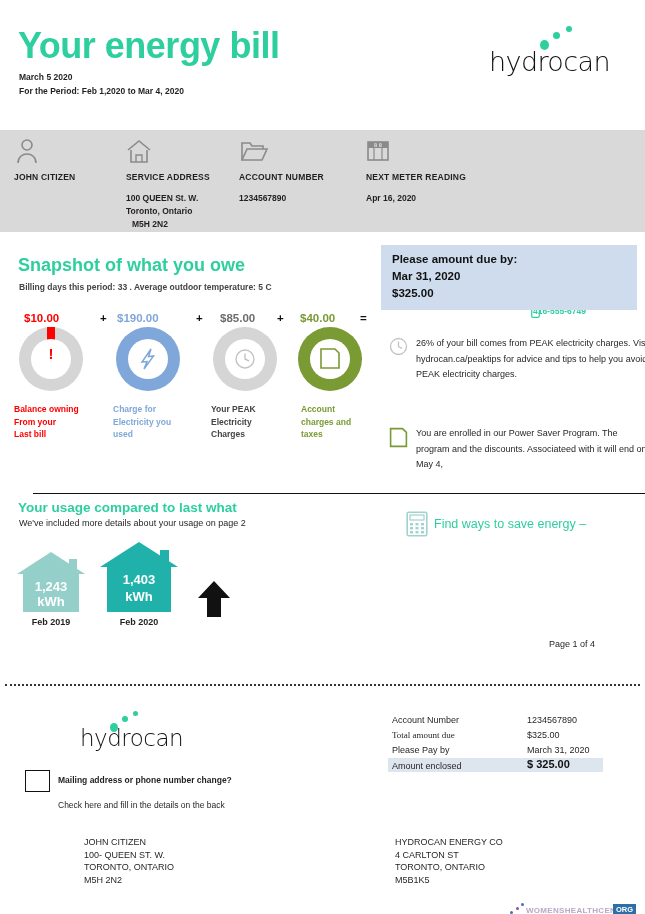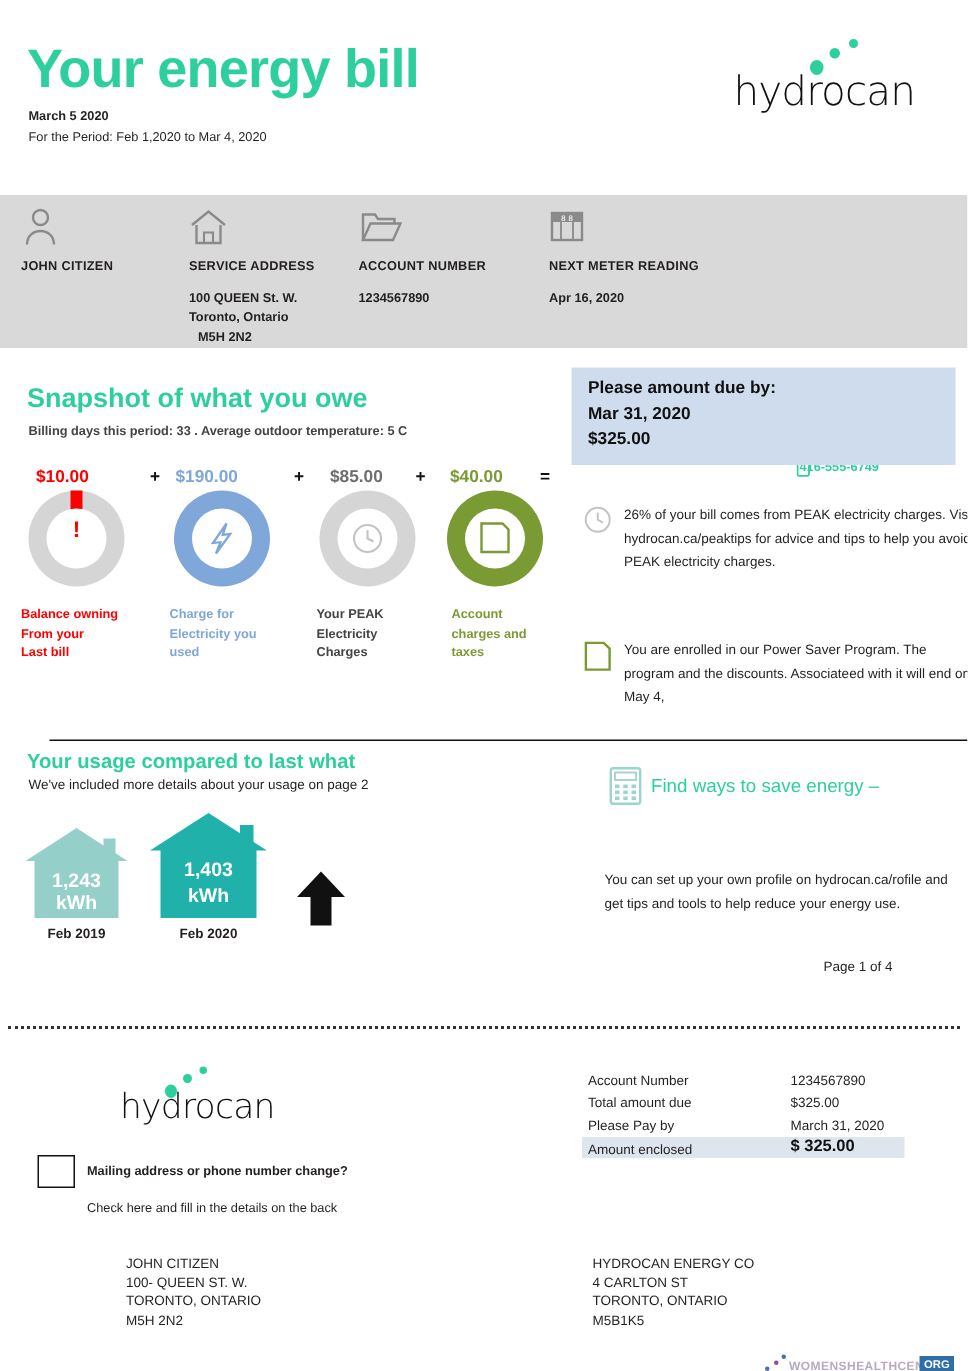--- a/index.html
+++ b/index.html
@@ -11,21 +11,21 @@
   }
   .page{position:absolute;left:0;top:12px;width:645px;height:914px;padding-left:12px;}
 
   
   .title{
     position:absolute;left:18px;top:16px;
     font-size:36px;font-weight:bold;color:#2ecf9e;letter-spacing:-0.5px;
     line-height:1;
   }
   .date-line{position:absolute;left:19px;top:60px;font-size:8.5px;font-weight:bold;color:#231f20;}
-  .period-line{position:absolute;left:19px;top:74px;font-size:8.5px;font-weight:normal;color:#231f20;}
+  .period-line{position:absolute;left:19px;top:74px;font-size:8.5px;font-weight:bold;color:#231f20;}
 
   .logo{position:absolute;left:489px;top:10px;width:120px;height:58px;}
   .logo .word{
     position:absolute;left:0;top:24px;font-size:27px;color:#111;
     font-family:"DejaVu Sans", sans-serif;font-weight:300;letter-spacing:-0.6px;
   }
   .dot{position:absolute;border-radius:50%;background:#2ecf9e;}
   .d1{left:51px;top:18px;width:9px;height:10px;}
   .d2{left:64px;top:10px;width:7px;height:7px;}
   .d3{left:77px;top:4px;width:6px;height:6px;}
@@ -281,40 +281,39 @@
         <rect x="9.5" y="16" width="3" height="2.4"></rect>
         <rect x="15" y="16" width="3" height="2.4"></rect>
       <rect x="4" y="20" width="3" height="2.4"></rect>
         <rect x="9.5" y="20" width="3" height="2.4"></rect>
         <rect x="15" y="20" width="3" height="2.4"></rect>
     </g>
   </svg>
   <div class="save-title">
     <div>Find ways to save energy –</div>
   </div>
-  <div class="save-body">You can set up your own profile on hydrocan.ca/rofile and get tips and tools to help reduce your energy use.</div>
   <div class="pageno">Page 1 of 4</div>
 
   <div class="dotted"></div>
 
   <div class="stub-logo">
     <span class="dot sd1"></span>
     <span class="dot sd2"></span>
     <span class="dot sd3"></span>
     <div class="word">hydrocan</div>
   </div>
 
   <div class="chk"></div>
   <div class="chk-t1">Mailing address or phone number change?</div>
   <div class="chk-t2">Check here and fill in the details on the back</div>
 
   <div class="sumhl"></div>
   <div class="sumrow" style="left:392px;top:703px;">Account Number</div>
   <div class="sumrow" style="left:527px;top:703px;">1234567890</div>
-  <div class="sumrow" style="left:392px;top:718px;">Total amount due</div>
+  <div class="sumrow" style="left:392px;top:718px;font-family:Liberation Serif, serif;">Total amount due</div>
   <div class="sumrow" style="left:527px;top:718px;">$325.00</div>
   <div class="sumrow" style="left:392px;top:733px;">Please Pay by</div>
   <div class="sumrow" style="left:527px;top:733px;">March 31, 2020</div>
   <div class="sumrow" style="left:392px;top:749px;">Amount enclosed</div>
   <div class="sumbig" style="left:527px;top:746px;">$ 325.00</div>
 
   <div class="addr" style="left:84px;top:824px;">JOHN CITIZEN
 100- QUEEN ST. W.
 TORONTO, ONTARIO
 M5H 2N2</div>

